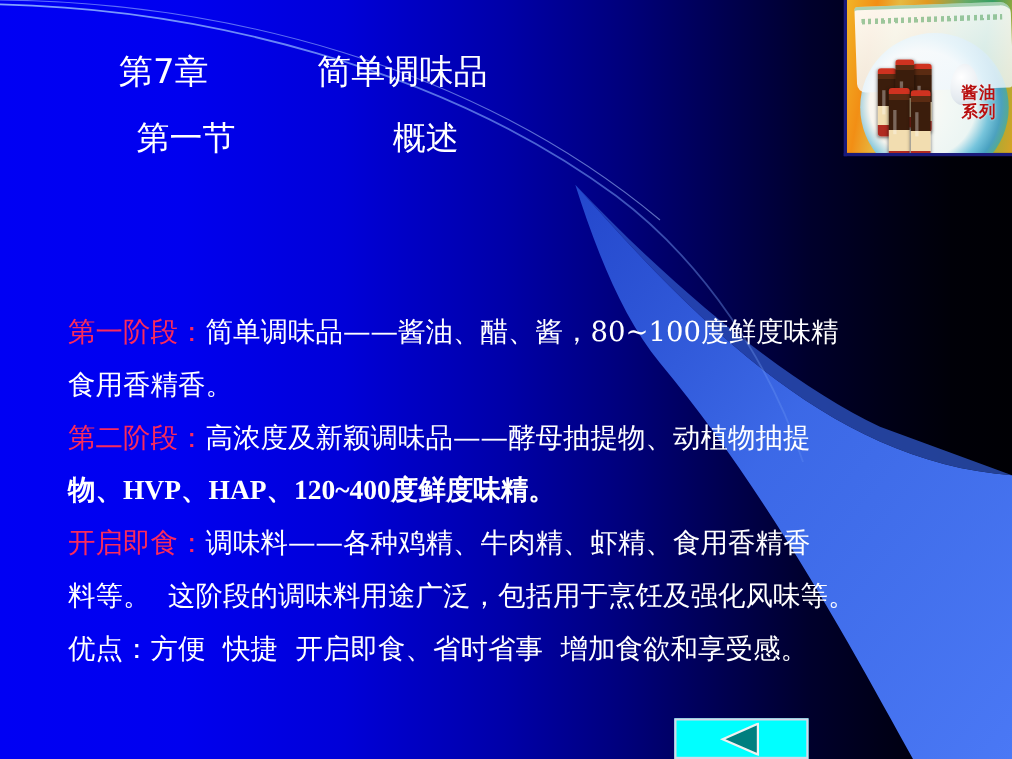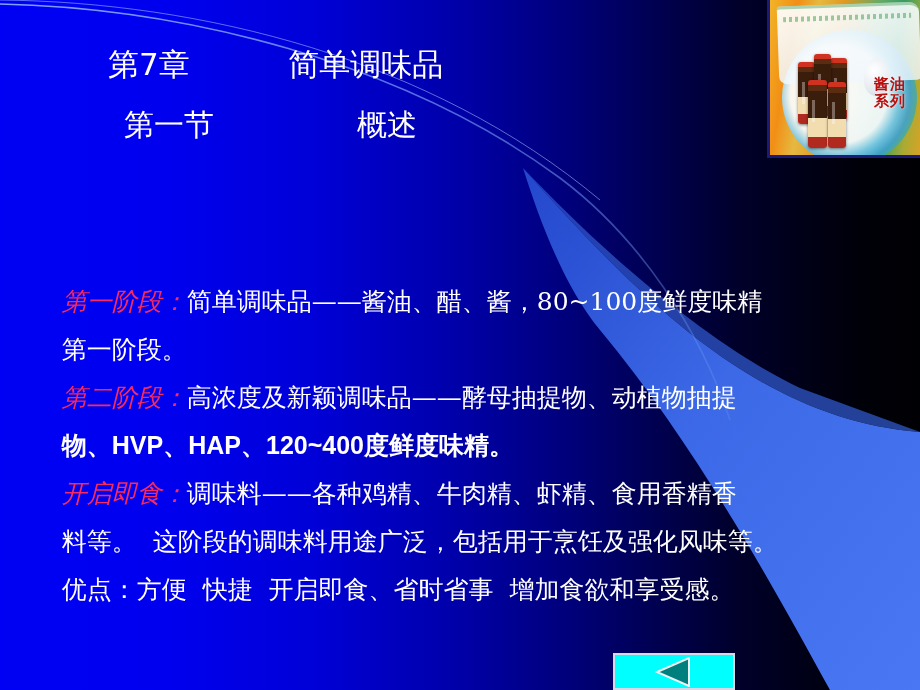--- a/index.html
+++ b/index.html
@@ -35,21 +35,21 @@
     height: 690px;
     pointer-events: none;
   }
 
   
   .photo {
     position: absolute;
     left: 767px;
     top: 0px;
     width: 153px;
-    height: 158px;
+    height: 142px;
     overflow: hidden;
     border-left: 3px solid #1a1a7a;
     border-bottom: 3px solid #1a1a7a;
     box-sizing: border-box;
   }
   .photo-inner {
     position: absolute;
     inset: 0;
     background:
       linear-gradient(100deg,
@@ -173,22 +173,22 @@
     left: 30px;
   }
   .l1 { top: 208px; }
   .l2 { top: 256px; }
   .l3 { top: 304px; }
   .l4 { top: 352px; }
   .l5 { top: 400px; }
   .l6 { top: 448px; }
   .l7 { top: 496px; }
   .l8 { top: 544px; }
-  .stage-tag { color: #fa2a5c; font-style: italic; }
-  .mono-ascii { font-family: Liberation Sans, sans-serif; font-weight: bold; }
+  .stage-tag { color: #fa2a5c; }
+  .mono-ascii { font-family: Liberation Serif, serif; font-weight: bold; }
 
   
   #back-btn {
     position: absolute;
     left: 613px;
     top: 653px;
     width: 122px;
     height: 37px;
     background: #00ffff;
     border: 2px solid #d8d8e8;
@@ -243,21 +243,21 @@
 
   <div class="tline title-main">第7章          简单调味品</div>
   <div class="tline title-sub">第一节               概述</div>
 
 
   <div class="tline body-line l2">
     <span class="stage-tag">第一阶段：</span><span>简单调味品——酱油、醋、酱，80~100度鲜度味精</span>
   </div>
 
   <div class="tline body-line l3">
-    <span>第一阶段。</span>
+    <span>食用香精香。</span>
   </div>
 
   <div class="tline body-line l4">
     <span class="stage-tag">第二阶段：</span><span>高浓度及新颖调味品——酵母抽提物、动植物抽提</span>
   </div>
 
   <div class="tline body-line l5">
     <span class="mono-ascii">物、HVP、HAP、120~400度鲜度味精。</span>
   </div>
 

